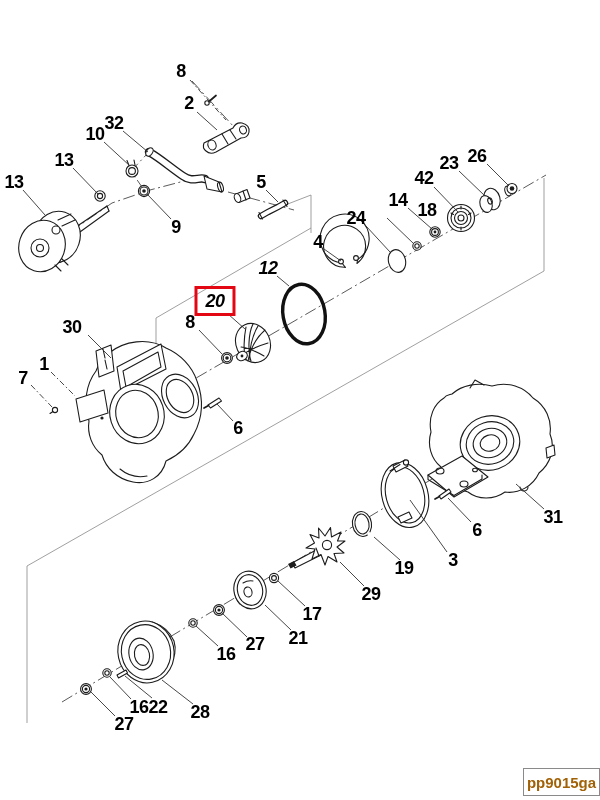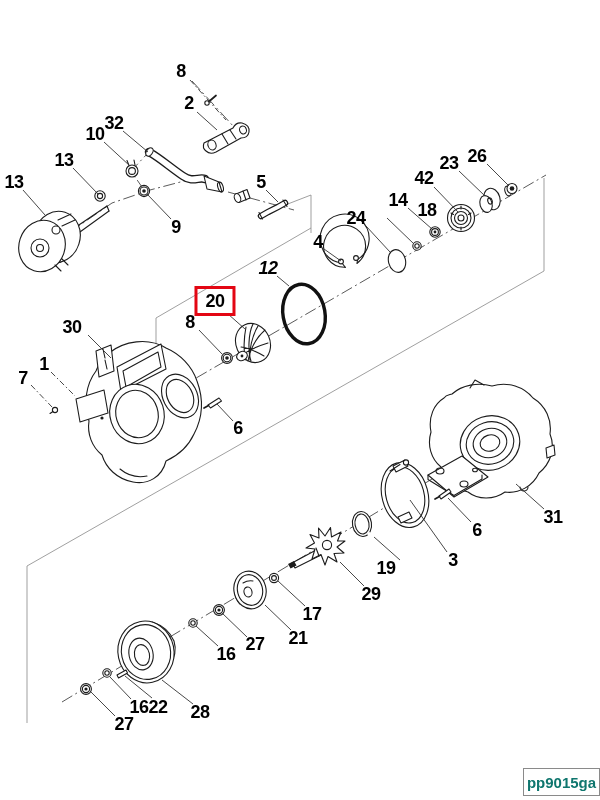--- a/index.html
+++ b/index.html
@@ -13,25 +13,25 @@
   .dk{fill:#1c1c1c;}
   .tube{fill:none;stroke:#1c1c1c;stroke-linecap:round;}
   .tubein{fill:none;stroke:#ffffff;stroke-linecap:round;}
   .axis{fill:none;stroke:#3c3c3c;stroke-width:0.85;stroke-dasharray:12 3.5 2 3.5;}
   .plane{fill:none;stroke:#8f8f8f;stroke-width:0.85;}
   .leader{stroke:#333;stroke-width:0.9;fill:none;}
   .leader.dashed{stroke-dasharray:6 2.5 1.5 2.5;}
   
   .callout{position:absolute;transform:translate(-50%,-50%);font-weight:700;font-size:18px;
            color:#000;line-height:1;white-space:nowrap;letter-spacing:-0.5px;}
-  .callout.highlighted{border:3px solid #e30613;padding:3px 8px;background:transparent;}
+  .callout.highlighted{border:3px solid #e30613;padding:3px 8px;background:transparent;font-style:italic;}
   
   .code-box{position:absolute;left:523px;top:768px;width:75px;height:26px;border:1px solid #8a8a8a;
             display:flex;align-items:center;justify-content:center;background:#fff;}
-  .code-box span{font-weight:700;font-size:15px;color:#0f766e;}
+  .code-box span{font-weight:700;font-size:15px;color:#a16207;}
 </style>
 </head>
 <body>
 
 <div class="stage">
 
 <svg id="diagram-svg" width="600" height="800" viewBox="0 0 600 800">
 
   <g>
     <polyline class="plane" points="27,723 27,566 544,271 544,178"></polyline>
@@ -316,21 +316,21 @@
       <div class="callout" style="left: 95px; top: 134px;">10</div>
       <div class="callout" style="left: 64px; top: 160px;">13</div>
       <div class="callout" style="left: 268px; top: 268px; font-style: italic;">12</div>
       <div class="callout" style="left: 14px; top: 182px;">13</div>
       <div class="callout" style="left: 398px; top: 200px;">14</div>
       <div class="callout" style="left: 190px; top: 322px;">8</div>
       <div class="callout" style="left: 226px; top: 654px;">16</div>
       <div class="callout" style="left: 139px; top: 707px;">16</div>
       <div class="callout" style="left: 312px; top: 614px;">17</div>
       <div class="callout" style="left: 379px; top: 210px; margin-left: 48px;">18</div>
-      <div class="callout" style="left: 386px; top: 568px; text-align: right;">19</div>
+      <div class="callout" style="left: 404px; top: 568px; text-align: right;">19</div>
       <div class="callout highlighted" style="left: 215px; top: 301px;">20</div>
       <div class="callout" style="left: 298px; top: 638px;">21</div>
       <div class="callout" style="left: 158px; top: 707px;">22</div>
       <div class="callout" style="left: 449px; top: 163px;">23</div>
       <div class="callout" style="left: 356px; top: 218px;">24</div>
       <div class="callout" style="left: 424px; top: 178px;">42</div>
       <div class="callout" style="left: 477px; top: 156px;">26</div>
       <div class="callout" style="left: 255px; top: 644px;">27</div>
       <div class="callout" style="left: 124px; top: 724px;">27</div>
       <div class="callout" style="left: 200px; top: 712px;">28</div>

